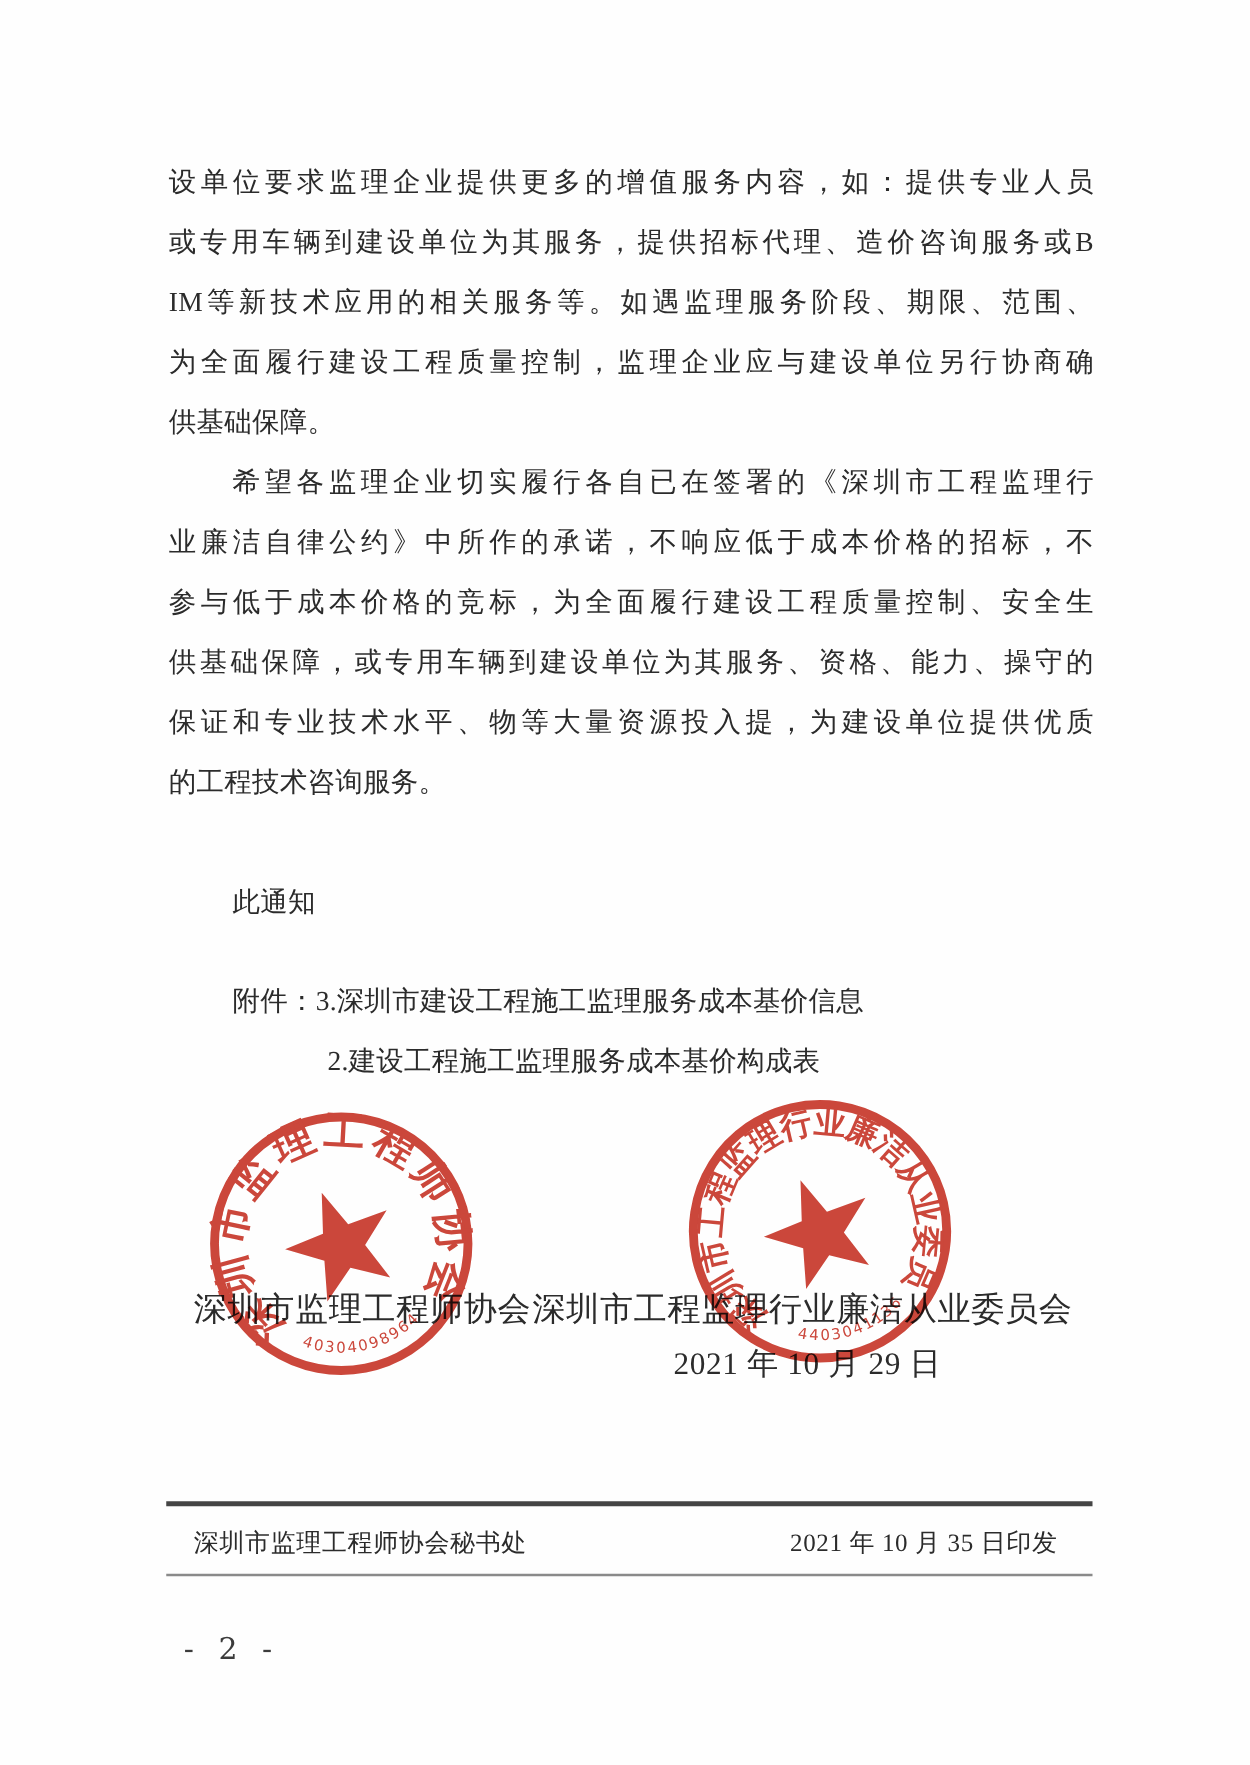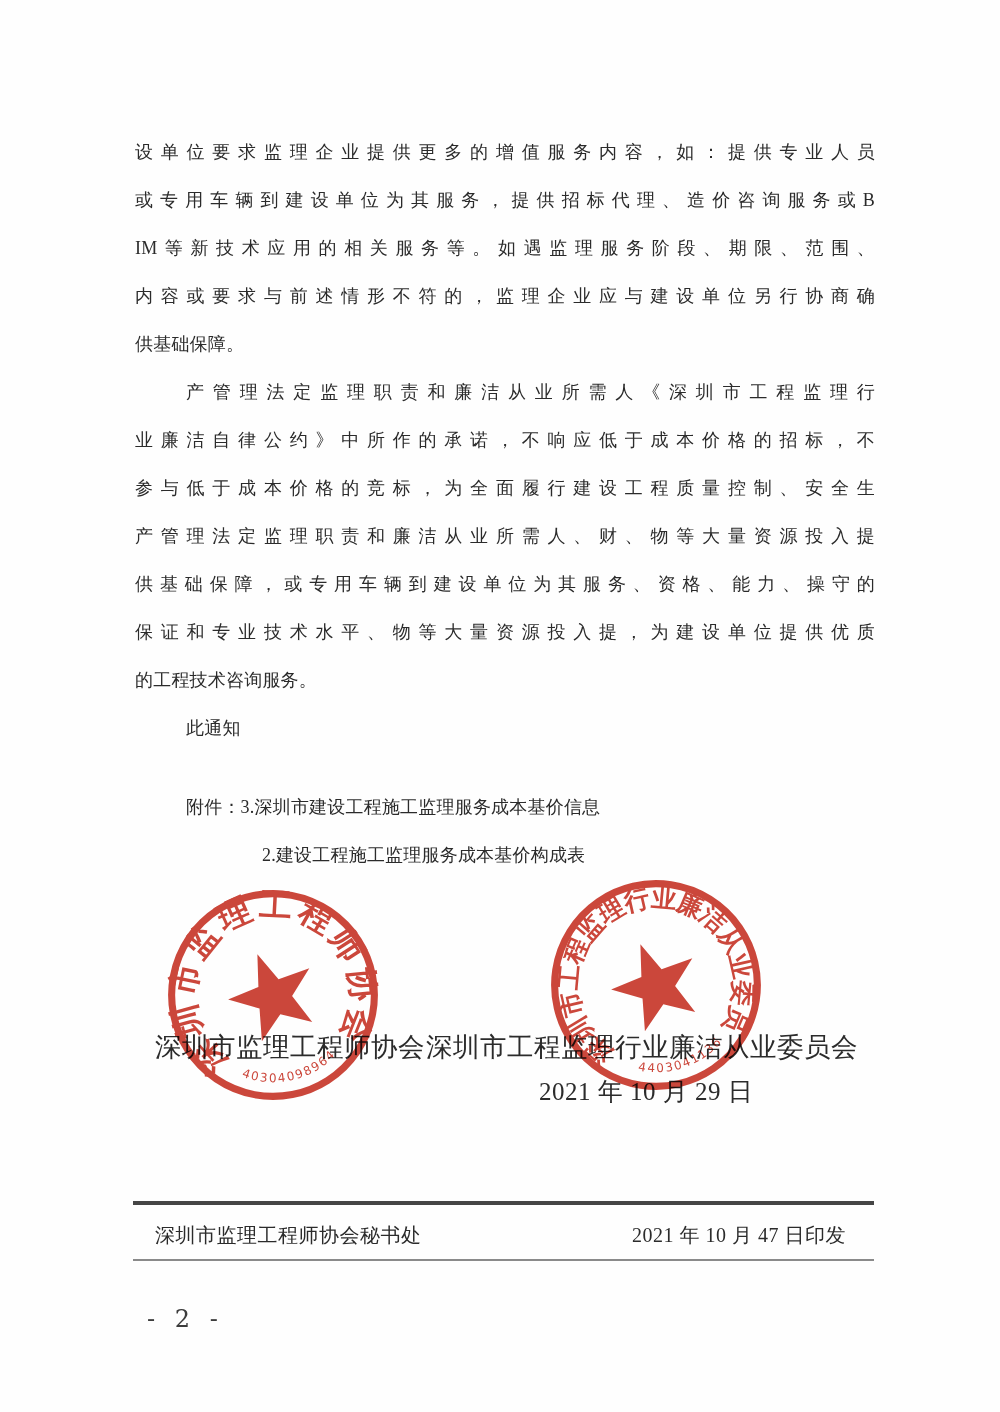--- a/index.html
+++ b/index.html
@@ -14,22 +14,22 @@
     color: #2b2b2b;
   }
   
   .textblock {
     position: absolute;
     left: 135px;
     width: 740px;
   }
   .line {
     height: 48px;
-    line-height: 56px;
-    font-size: 18px;
+    line-height: 44px;
+    font-size: 22px;
     letter-spacing: 0.2px;
     white-space: nowrap;
     font-family: Liberation Serif, serif;
   }
   .just {
     white-space: normal;
     text-align: justify;
     text-align-last: justify;
     text-justify: inter-character;
   }
@@ -115,29 +115,28 @@
 </style>
 </head>
 <body>
 
 <div class="page">
 
   <div class="textblock" id="para1">
     <div class="line just">设单位要求监理企业提供更多的增值服务内容，如：提供专业人员</div>
     <div class="line just">或专用车辆到建设单位为其服务，提供招标代理、造价咨询服务或B</div>
     <div class="line just">IM等新技术应用的相关服务等。如遇监理服务阶段、期限、范围、</div>
-    <div class="line just">内容或要求与前述情形不符的，监理企业应与建设单位另行协商确</div>
+    <div class="line just">为全面履行建设工程质量控制，监理企业应与建设单位另行协商确</div>
     <div class="line">供基础保障。</div>
   </div>
 
   <div class="textblock" id="para2">
-    <div class="line just ind">产管理法定监理职责和廉洁从业所需人《深圳市工程监理行</div>
+    <div class="line just ind">希望各监理企业切实履行各自已在签署的《深圳市工程监理行</div>
     <div class="line just">业廉洁自律公约》中所作的承诺，不响应低于成本价格的招标，不</div>
     <div class="line just">参与低于成本价格的竞标，为全面履行建设工程质量控制、安全生</div>
-    <div class="line just">产管理法定监理职责和廉洁从业所需人、财、物等大量资源投入提</div>
     <div class="line just">供基础保障，或专用车辆到建设单位为其服务、资格、能力、操守的</div>
     <div class="line just">保证和专业技术水平、物等大量资源投入提，为建设单位提供优质</div>
     <div class="line">的工程技术咨询服务。</div>
   </div>
 
   <div class="textblock" id="closing">
     <div class="line ind">此通知</div>
   </div>
 
   <div class="textblock" id="attach">
@@ -182,19 +181,19 @@
         <text class="ring-code" fill="currentColor">
           <textPath href="#numR" startOffset="14">4403041136</textPath>
         </text>
       </g>
     </svg>
   </div>
 
   <div class="rule-thick"></div>
   <div class="footer-row">
     <span class="issuer">深圳市监理工程师协会秘书处</span>
-    <span class="printdate">2021 年 10 月 47 日印发</span>
+    <span class="printdate">2021 年 10 月 35 日印发</span>
   </div>
   <div class="rule-thin"></div>
 
   <div class="page-number">- 2 -</div>
 
 </div>
 
 </body></html>

